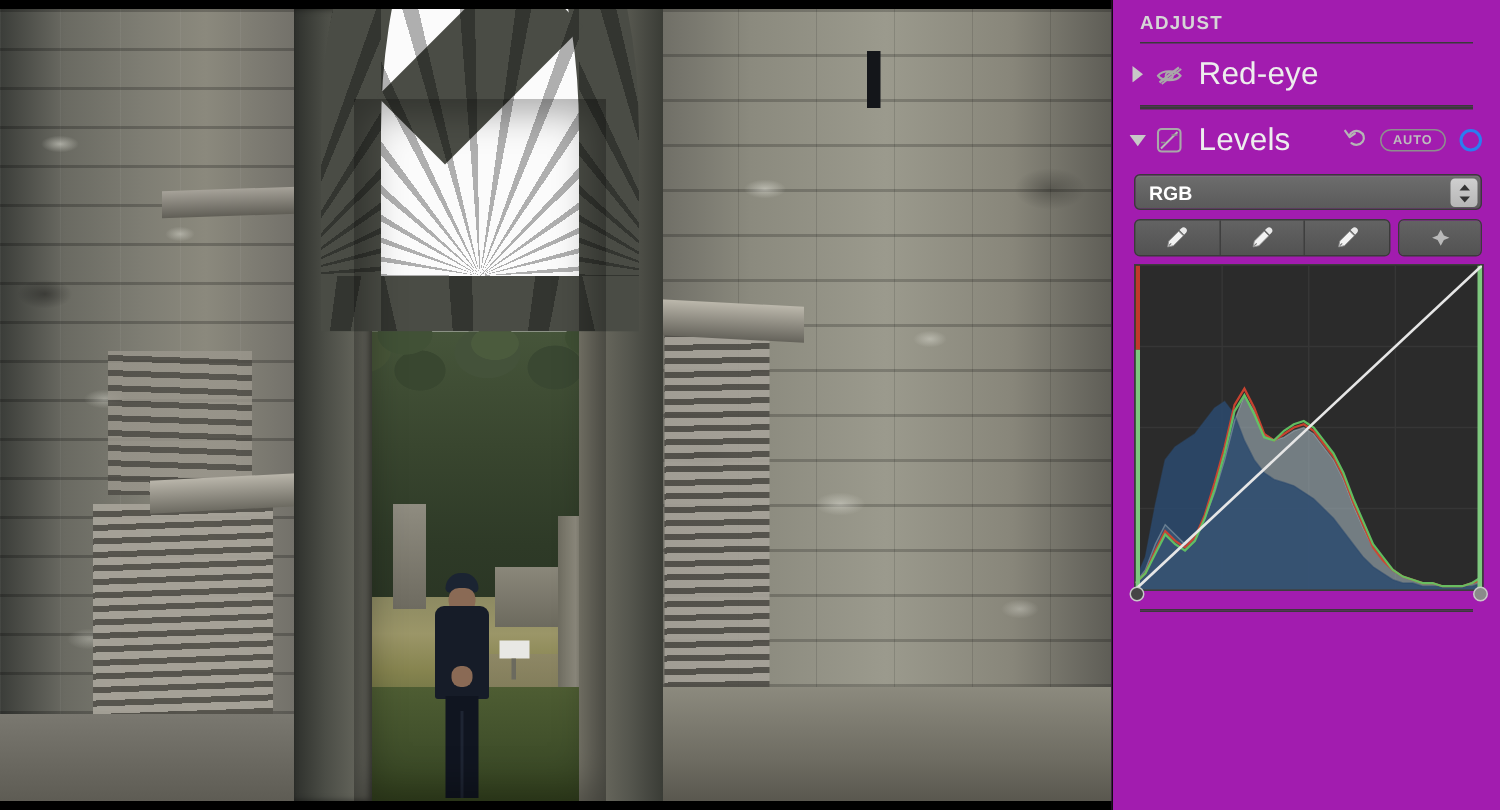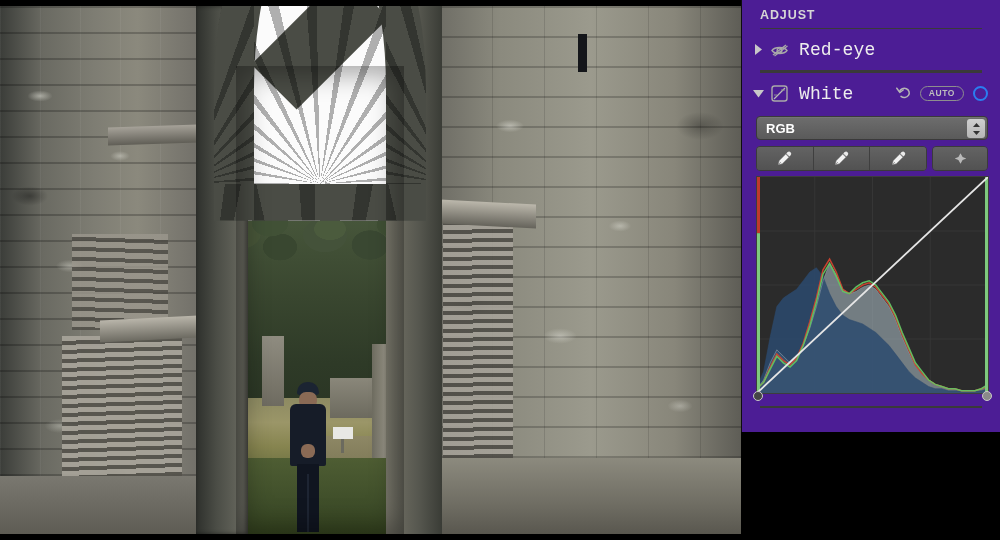--- a/index.html
+++ b/index.html
@@ -141,32 +141,32 @@
     -webkit-mask: radial-gradient(circle,#000 100%,#000);
     transform:scaleY(.92); pointer-events:none; }
   .arch-inner-shadow{ position:absolute; left:40px; top:60px; width:168px; height:468px;
     box-shadow:inset 0 0 26px 8px rgba(0,0,0,.35); }
 
   
   .bar-top{ position:absolute; left:0; top:0; width:741px; height:6px; background:#000; z-index:8; }
   .bar-bot{ position:absolute; left:0; bottom:0; width:741px; height:6px; background:#000; z-index:8; }
 
   
-  #panel { width:259px; height:432px; background:#4c1d95; position:relative;
+  #panel { width:259px; height:540px; background:#a21caf; position:relative;
            border-left:1px solid #0d0d0d; overflow:hidden; }
   .panel-title{ font-size:12.5px; font-weight:bold; letter-spacing:.9px;
     color:#d6d6d6; padding:8px 0 6px 18px; }
   .rule{ height:1px; background:#3a3a3a; margin:0 18px; }
 
   .row{ display:flex; align-items:center; height:41px; padding:0 12px 0 10px; }
   .tri{ width:13px; flex:0 0 13px; display:flex; align-items:center; justify-content:center; }
   .tri svg{ display:block; }
   .sec-icon{ width:21px; height:21px; flex:0 0 21px; margin-left:4px; margin-right:9px;
     display:flex; align-items:center; justify-content:center; }
-  .sec-label{ font-size:18px; color:#ededed; letter-spacing:.1px;font-family:Liberation Mono, monospace; }
+  .sec-label{ font-size:21px; color:#ededed; letter-spacing:.1px; }
   .row-right{ margin-left:auto; display:flex; align-items:center; gap:9px;justify-content:space-between; }
   .auto-pill{ border:1.4px solid #8e8e8e; border-radius:9px; padding:1px 8px 2px;
     font-size:8.5px; font-weight:bold; letter-spacing:.6px; color:#bdbdbd; line-height:1.25; }
   .blue-ring{ width:15px; height:15px; border-radius:50%; border:2.2px solid #2a7df0; }
 
   
   .dd-wrap{ padding:2px 12px 0 14px; }
   .dropdown{ position:relative; height:24px; border-radius:4px;
     background:linear-gradient(180deg,#6d6d6d,#5a5a5a); border:1px solid #3a3a3a;
     display:flex; align-items:center; box-shadow:0 1px 0 rgba(255,255,255,.06) inset; }
@@ -278,21 +278,21 @@
             <path d="M0 1 L11 1 L5.5 8.5 Z" fill="#c8c8c8"></path>
           </svg>
       </span>
       <span class="sec-icon">
         <svg width="19" height="19" viewBox="0 0 19 19">
           <rect x="2" y="2" width="15" height="15" rx="2.5" fill="none" stroke="#a9a9a9" stroke-width="1.4"></rect>
           <path d="M4 15 L15 4" stroke="#b8b8b8" stroke-width="1.3"></path>
           <path d="M4 11 L7 11 M11 6 L15 6" stroke="#8f8f8f" stroke-width="1"></path>
         </svg>
       </span>
-      <span class="sec-label">White</span>
+      <span class="sec-label">Levels</span>
       <span class="row-right">
         <span>
           <svg width="15" height="14" viewBox="0 0 15 14">
             <path d="M3.5 6.5 A5 4.6 0 1 1 5 11.4" fill="none" stroke="#b5b5b5" stroke-width="1.5" stroke-linecap="round"></path>
             <path d="M0.8 3.2 L3.8 7.4 L7.2 5" fill="none" stroke="#b5b5b5" stroke-width="1.5" stroke-linecap="round" stroke-linejoin="round"></path>
           </svg>
         </span>
         <span class="auto-pill">AUTO</span>
         <span class="blue-ring"></span>
       </span>

